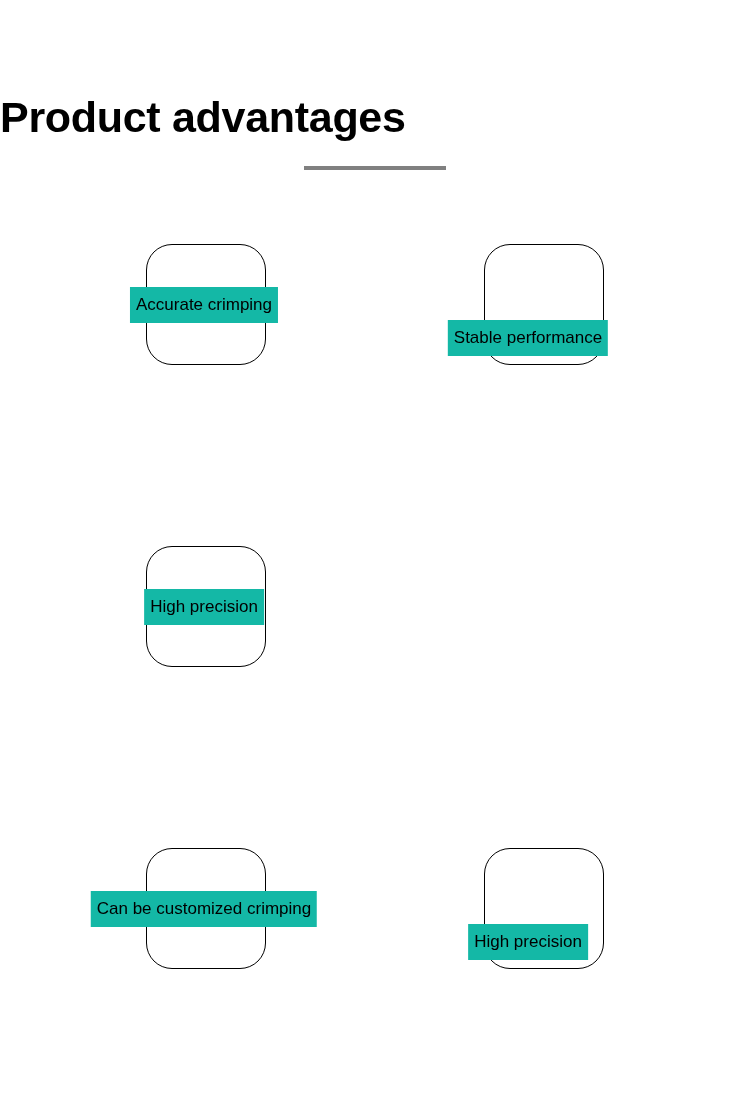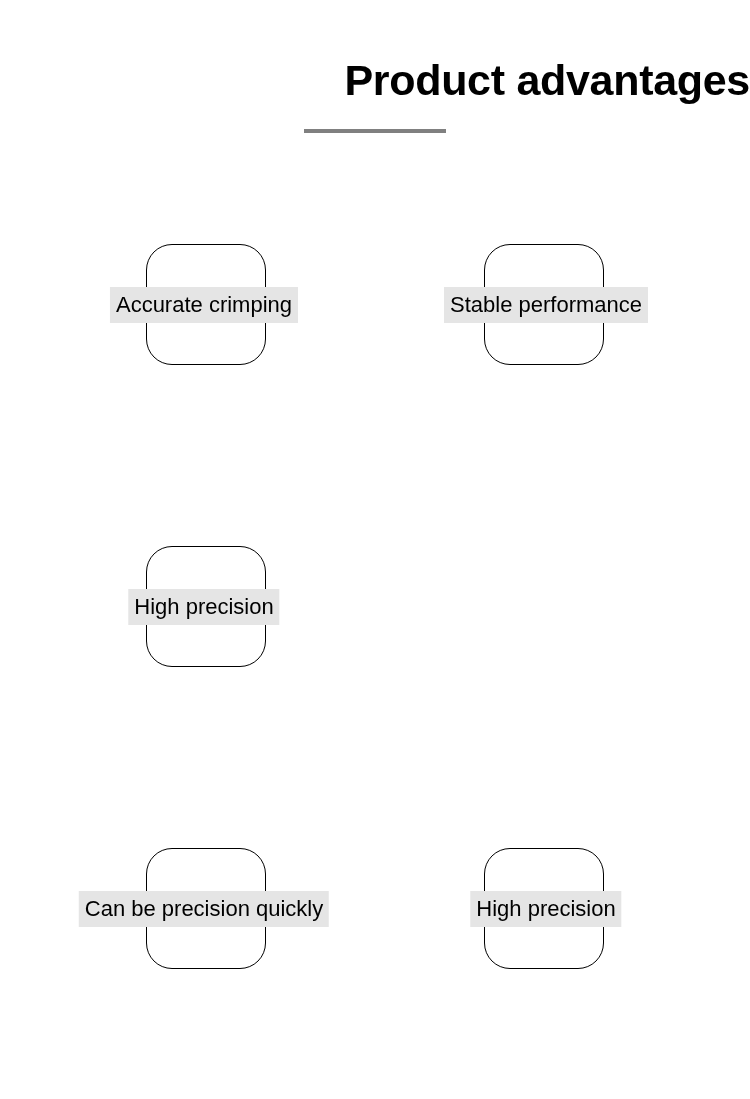--- a/index.html
+++ b/index.html
@@ -13,22 +13,22 @@
     background: #ffffff;
     font-family: "Liberation Sans", sans-serif;
     -webkit-font-smoothing: antialiased;
     overflow: hidden;
     position: relative;
   }
 
   
   .page-header {
     width: 100%;
-    padding-top: 58px;
-    text-align: right;
+    padding-top: 95px;
+    text-align: left;
   }
   .page-title {
     font-family: "Liberation Sans", sans-serif;
     font-size: 43px;
     font-weight: bold;
     line-height: 1.05;
     color: #000000;
     letter-spacing: -0.3px;
     margin: 0;
   }
@@ -75,32 +75,32 @@
   
   .col-left .advantage-box  { left: 206px; }
   .col-right .advantage-box { left: 169px; }
 
   
   .advantage-label {
     position: absolute;
     top: 50%;
     left: 50%;
     transform: translate(-50%, -50%);
-    background: #e5e5e5;
+    background: #14b8a6;
     color: #000000;
     font-family: "Liberation Sans", sans-serif;
-    font-size: 22px;
+    font-size: 17px;
     font-weight: normal;
     line-height: 34px;
     white-space: nowrap;
     padding: 1px 6px;
     z-index: 2;
   }
   .col-left .advantage-label  { left: 204px; }
-  .col-right .advantage-label { left: 171px; }
+  .col-right .advantage-label { left: 153px; margin-top: 33px; }
 </style>
 </head>
 <body>
 
 <div class="page-header">
   <h1 class="page-title">Product advantages</h1>
   <div class="title-divider"></div>
 </div>
 
 <div class="advantages-grid">
@@ -119,21 +119,21 @@
   <div class="advantage-row">
     <div class="advantage-item col-left">
       <div class="advantage-box"></div>
       <div class="advantage-label">High precision</div>
     </div>
   </div>
 
   <div class="advantage-row">
     <div class="advantage-item col-left">
       <div class="advantage-box"></div>
-      <div class="advantage-label">Can be precision quickly</div>
+      <div class="advantage-label">Can be customized crimping</div>
     </div>
     <div class="advantage-item col-right">
       <div class="advantage-box"></div>
       <div class="advantage-label">High precision</div>
     </div>
   </div>
 
 </div>
 
 </body></html>

